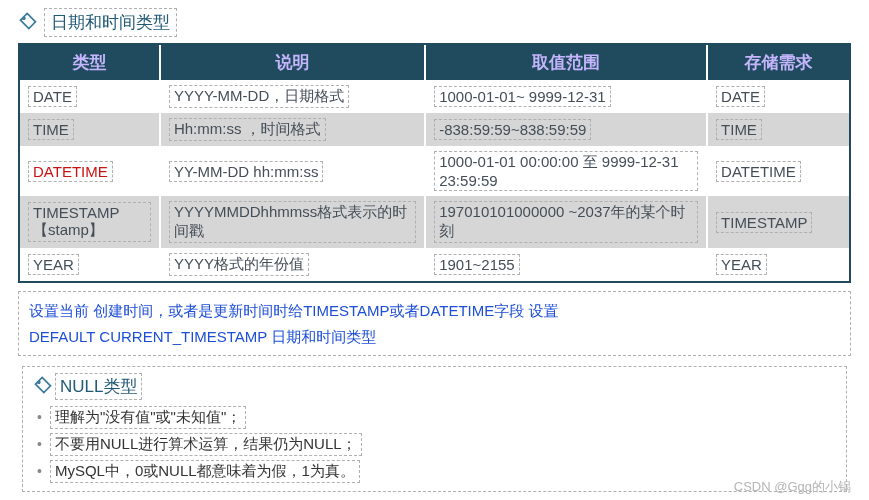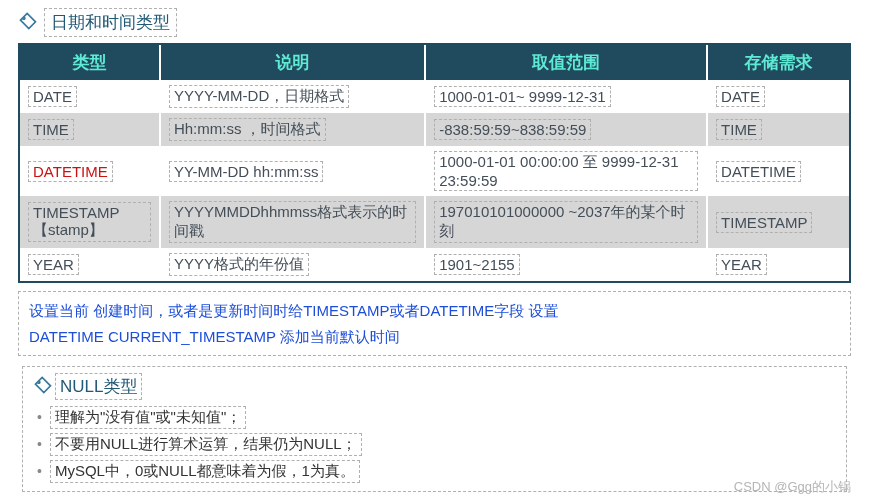--- a/index.html
+++ b/index.html
@@ -32,21 +32,21 @@
     padding: 2px 6px;
   }
   table.data {
     width: 100%;
     border-collapse: separate;
     border-spacing: 0;
     border: 2px solid #204b5e;
   }
   table.data th {
     background: #204b5e;
-    color: #5eead4;
+    color: #c4b5fd;
     font-weight: bold;
     font-size: 17px;
     padding: 6px 8px;
     border-right: 2px solid #fff;
     text-align: center;
   }
   table.data th:last-child { border-right: none; }
   table.data td {
     padding: 5px 8px;
     font-size: 15px;
@@ -155,21 +155,21 @@
         <td><span class="cell-box dashed">YEAR</span></td>
         <td><span class="cell-box dashed">YYYY格式的年份值</span></td>
         <td><span class="cell-box dashed">1901~2155</span></td>
         <td><span class="cell-box dashed">YEAR</span></td>
       </tr>
     </tbody>
 </table>
 
 <div class="note-block dashed">
   <div>设置当前 创建时间，或者是更新时间时给TIMESTAMP或者DATETIME字段 设置</div>
-  <div>DATETIME  CURRENT_TIMESTAMP 添加当前默认时间</div>
+  <div>DEFAULT  CURRENT_TIMESTAMP 日期和时间类型</div>
 </div>
 
 <div class="null-section dashed">
   <div class="null-heading">
     <span class="tag-icon">
       <svg viewBox="0 0 24 24">
           <path fill="none" stroke="#3a7a9c" stroke-width="2" d="M3 11 L11 3 L21 13 L13 21 Z M7 7.5 a1.2 1.2 0 1 0 0.01 0"></path>
         </svg>
     </span>
     <span class="null-title dashed">NULL类型</span>

